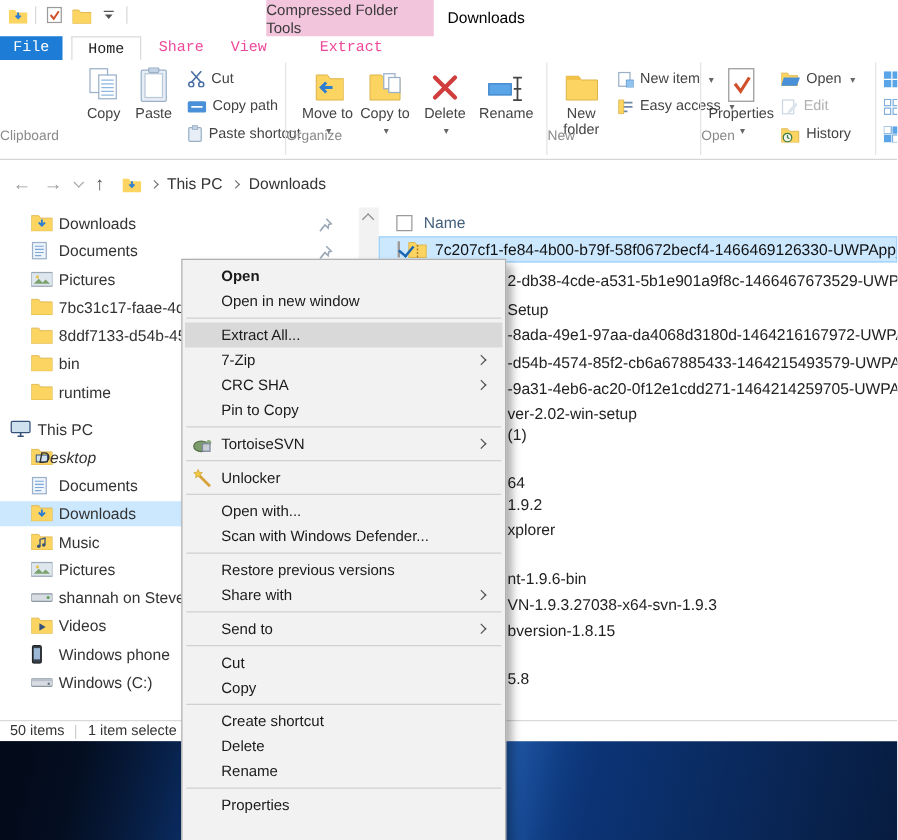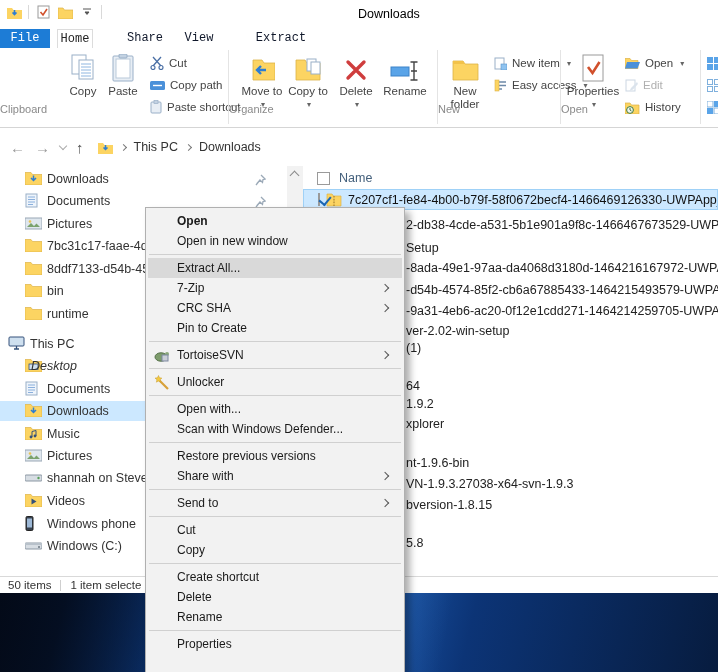--- a/index.html
+++ b/index.html
@@ -10,23 +10,23 @@
   
   .titlebar { position:absolute; left:0; top:0; width:718px; height:30px; background:#fff; }
   .qat { position:absolute; left:6px; top:4px; display:flex; align-items:center; gap:6px; }
   .qat .sep { width:1px; height:14px; background:#d9d9d9; }
   .qicon { width:16px; height:16px; display:flex; align-items:center; justify-content:center; }
   .ctx-tab-head { position:absolute; left:213px; top:0; width:134px; height:30px; background:#f3c5dc; color:#3a3a3a; display:flex; align-items:center; justify-content:center; font-size:12px; }
   .win-title { position:absolute; left:358px; top:7px; font-size:12.5px; color:#000; }
 
   
   .tabsrow { position:absolute; left:0; top:29px; width:718px; height:19px; background:#fff;font-family:Liberation Mono, monospace; }
-  .tab { position:absolute; top:0; height:19px; line-height:19px; text-align:center; font-size:12px; color:#0f172a; }
+  .tab { position:absolute; top:0; height:19px; line-height:19px; text-align:center; font-size:12px; color:#ec4899; }
   .tab-file { left:0; width:50px; background:#1d7cd6; color:#fff; }
-  .tab-home { left:57px; width:36px; border:1px solid #dcdcdc; border-bottom:none; color:#222;text-align:center; }
+  .tab-home { left:57px; width:56px; border:1px solid #dcdcdc; border-bottom:none; color:#222;text-align:center; }
   .tab-share { left:120px; width:50px; }
   .tab-view { left:178px; width:42px; }
   .tab-extract { left:244px; width:74px; }
 
   
   .ribbon { position:absolute; left:0; top:48px; width:718px; height:80px; background:#fff; border-bottom:1px solid #d5d5d5; }
   .rgroup { position:absolute; top:0; height:79px; }
   .glabel { position:absolute; bottom:12px; left:0; right:0; font-size:11px; color:#8a8a8a; }
   .gsep { position:absolute; top:2px; width:1px; height:74px; background:#e4e4e4; }
   .bigbtn { position:absolute; top:4px; width:52px; display:flex; flex-direction:column; align-items:center; text-align:center; font-size:11.5px; line-height:12.5px; color:#444; cursor:default; }
@@ -112,20 +112,21 @@
             <path d="M0 2h5l1.5 2H15v9H0z" fill="#fcd462" stroke="#dcb348" stroke-width=".7"></path>
           </svg>
       </span>
       <span class="qicon">
         <svg width="10" height="8" viewBox="0 0 10 8">
             <path d="M1 1h8M3 4l2 2.4L7 4z" stroke="#555" fill="#555"></path>
           </svg>
       </span>
       <span class="sep"></span>
     </div>
+    <div class="ctx-tab-head">Compressed Folder Tools</div>
     <div class="win-title">Downloads</div>
   </div>
 
   <div class="tabsrow">
     <div class="tab tab-file">File</div>
     <div class="tab tab-home">Home</div>
     <div class="tab tab-share">Share</div>
     <div class="tab tab-view">View</div>
     <div class="tab tab-extract">Extract</div>
   </div>
@@ -519,21 +520,21 @@
       <div class="beam"></div>
     </div>
 
   <div class="ctxmenu">
       <div class="mitem bold"><span>Open</span></div>
       <div class="mitem"><span>Open in new window</span></div>
       <div class="msep"></div>
       <div class="mitem hl"><span>Extract All...</span></div>
       <div class="mitem"><span>7-Zip</span><span class="sub-arrow"></span></div>
       <div class="mitem"><span>CRC SHA</span><span class="sub-arrow"></span></div>
-      <div class="mitem"><span>Pin to Create</span></div>
+      <div class="mitem"><span>Pin to Copy</span></div>
       <div class="msep"></div>
       <div class="mitem"><span>TortoiseSVN</span><span class="micon"><svg width="16" height="16" viewBox="0 0 16 16">
             <ellipse cx="7" cy="10" rx="6" ry="4.2" fill="#7d9c6c" stroke="#55704a"></ellipse>
             <circle cx="13" cy="7" r="2" fill="#8aa87a"></circle>
             <rect x="8" y="8" width="6" height="6" fill="#c9ced6" stroke="#7d88a0"></rect>
           </svg></span><span class="sub-arrow"></span></div>
       <div class="msep"></div>
       <div class="mitem"><span>Unlocker</span><span class="micon"><svg width="16" height="16" viewBox="0 0 16 16">
             <path d="M5 6L14 15" stroke="#d8a13a" stroke-width="2.2"></path>
             <path d="M4.5 1.5l1 2.3 2.4.3-1.8 1.7.5 2.4-2.1-1.2-2.1 1.2.5-2.4L1 4.1l2.4-.3z" fill="#f3c940" stroke="#c79a2d" stroke-width=".5"></path>

